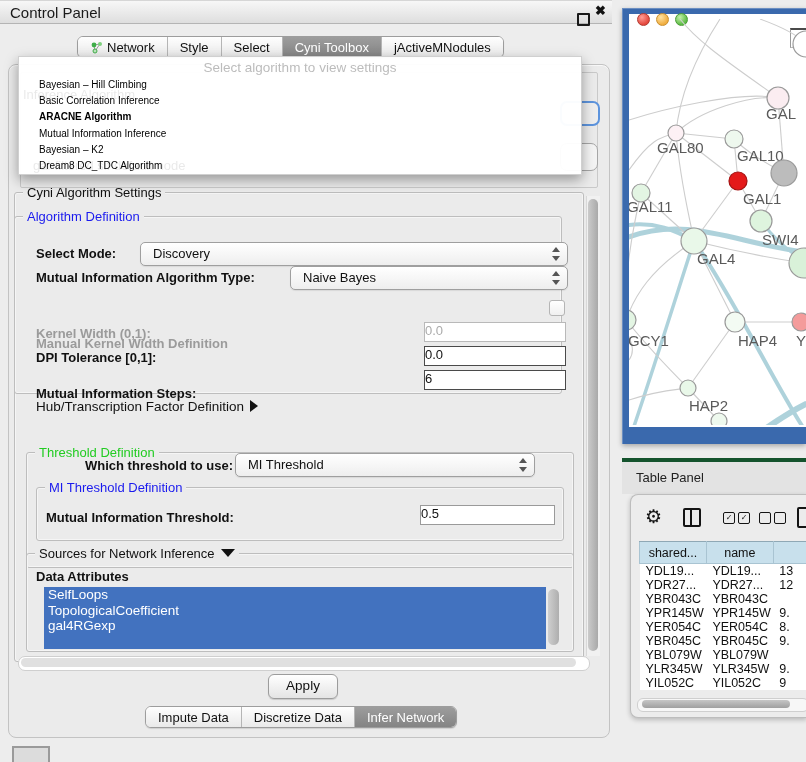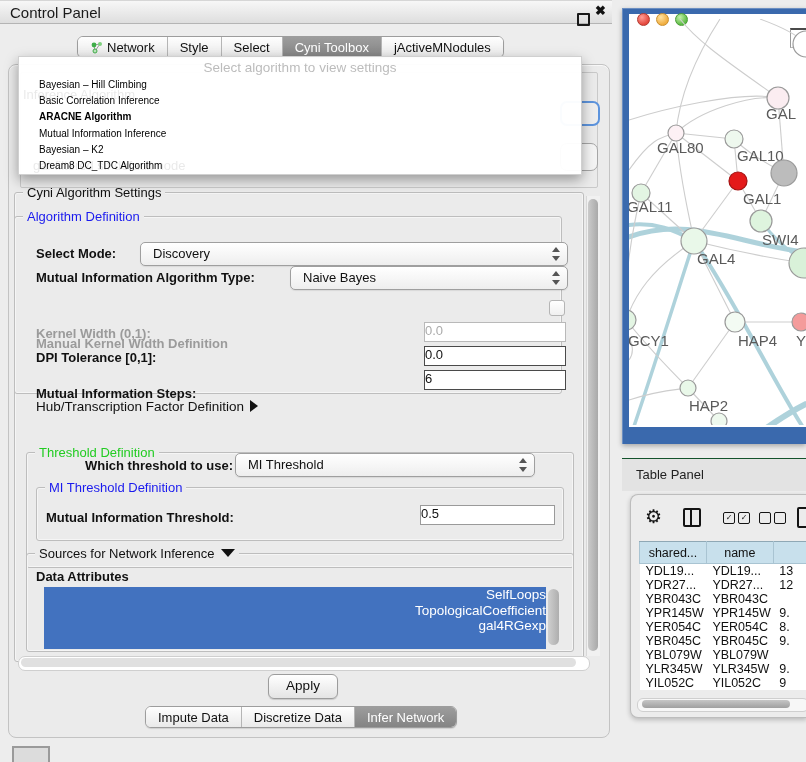--- a/index.html
+++ b/index.html
@@ -65,21 +65,21 @@
   .tin.dis{border:1px solid #b9b9b9;color:#ababab;}
 
   .chk{position:absolute;width:14px;height:14px;border:1px solid #b5b5b5;border-radius:3px;
     background:linear-gradient(#fff,#f0f0f0);}
 
   .tri-r{display:inline-block;width:0;height:0;border-top:6px solid transparent;border-bottom:6px solid transparent;
     border-left:8px solid #111;vertical-align:-1px;margin-left:6px;}
   .tri-d{display:inline-block;width:0;height:0;border-left:7px solid transparent;border-right:7px solid transparent;
     border-top:8px solid #111;vertical-align:1px;margin-left:6px;}
 
-  .attrlist{position:absolute;left:44px;top:587px;width:502px;height:62px;background:#4272bf;overflow:hidden;text-align:right;}
+  .attrlist{position:absolute;left:44px;top:587px;width:502px;height:62px;background:#4272bf;overflow:hidden;}
   .attrlist .ai{color:#fff;font-size:13.5px;line-height:15.5px;padding-left:4px;white-space:nowrap;}
   .vscroll-sm{position:absolute;left:548px;top:589px;width:11px;height:56px;border-radius:6px;
     background:linear-gradient(90deg,#cfcfcf,#aeaeae);}
   .hscroll{position:absolute;left:18px;top:656px;width:570px;height:13px;border:1px solid #cfcfcf;border-radius:7px;background:#fff;}
   .hscroll .th{position:absolute;left:2px;top:1px;width:555px;height:9px;border-radius:5px;background:#e0e0e0;}
 
   .vscroll-main{left:586px;top:196px;width:13px;height:460px;background:#f1f1f1;border-left:1px solid #d8d8d8;}
   .vscroll-main .th{position:absolute;left:1px;top:3px;width:10px;height:452px;border-radius:6px;
     background:linear-gradient(90deg,#cbcbcb,#a9a9a9);}
 
@@ -94,21 +94,21 @@
     box-shadow:inset 1px 1px 0 rgba(255,255,255,.25), 0 2px 5px rgba(0,0,0,.3);}
   .netinner{position:absolute;left:7px;top:6px;right:0;bottom:17px;background:#ffffff;}
   .light{position:absolute;top:5px;width:13px;height:13px;border-radius:50%;}
   .light.red{left:15px;background:radial-gradient(circle at 35% 30%,#ff9d96,#e4473c 70%);border:1px solid #b23a30;box-sizing:border-box;}
   .light.yel{left:34px;background:radial-gradient(circle at 35% 30%,#ffe2a0,#f0ad3f 70%);border:1px solid #c98f2e;box-sizing:border-box;}
   .light.grn{left:53px;background:radial-gradient(circle at 35% 30%,#c4f0a9,#5cbb45 70%);border:1px solid #4a9b36;box-sizing:border-box;}
   .minimap{position:absolute;left:790px;top:28px;width:16px;height:17px;background:#fff;
     border-top:2px solid #4a4a4a;border-left:1px solid #9a9a9a;border-bottom:1px solid #bbb;}
 
   
-  .tpbar{left:622px;top:458px;width:184px;height:32px;background:#e3e3e3;border-top:1px solid #14532d;}
+  .tpbar{left:622px;top:458px;width:184px;height:32px;background:#e3e3e3;border-top:4px solid #14532d;}
   .tpbar span{position:absolute;left:14px;top:8px;font-size:13px;color:#222;}
   .tpwin{left:630px;top:494px;width:176px;height:222px;background:#ececec;
     border:1px solid #bdbdbd;border-right:none;border-radius:8px 0 0 8px;
     box-shadow:0 2px 5px rgba(0,0,0,.22);overflow:hidden;}
   .tptools{position:absolute;left:0;top:8px;width:176px;height:32px;}
   .gear{position:absolute;left:14px;top:2px;font-size:19px;color:#141414;}
   .ic-cols{position:absolute;left:52px;top:5px;width:14px;height:15px;border:2px solid #141414;border-radius:2px;}
   .ic-cols:after{content:"";position:absolute;left:5px;top:0;width:2px;height:15px;background:#141414;}
   .ckpair{position:absolute;top:9px;display:flex;gap:3px;}
   .ck{width:10px;height:10px;border:1.5px solid #141414;border-radius:2px;font-size:8px;line-height:9px;text-align:center;color:#141414;}

